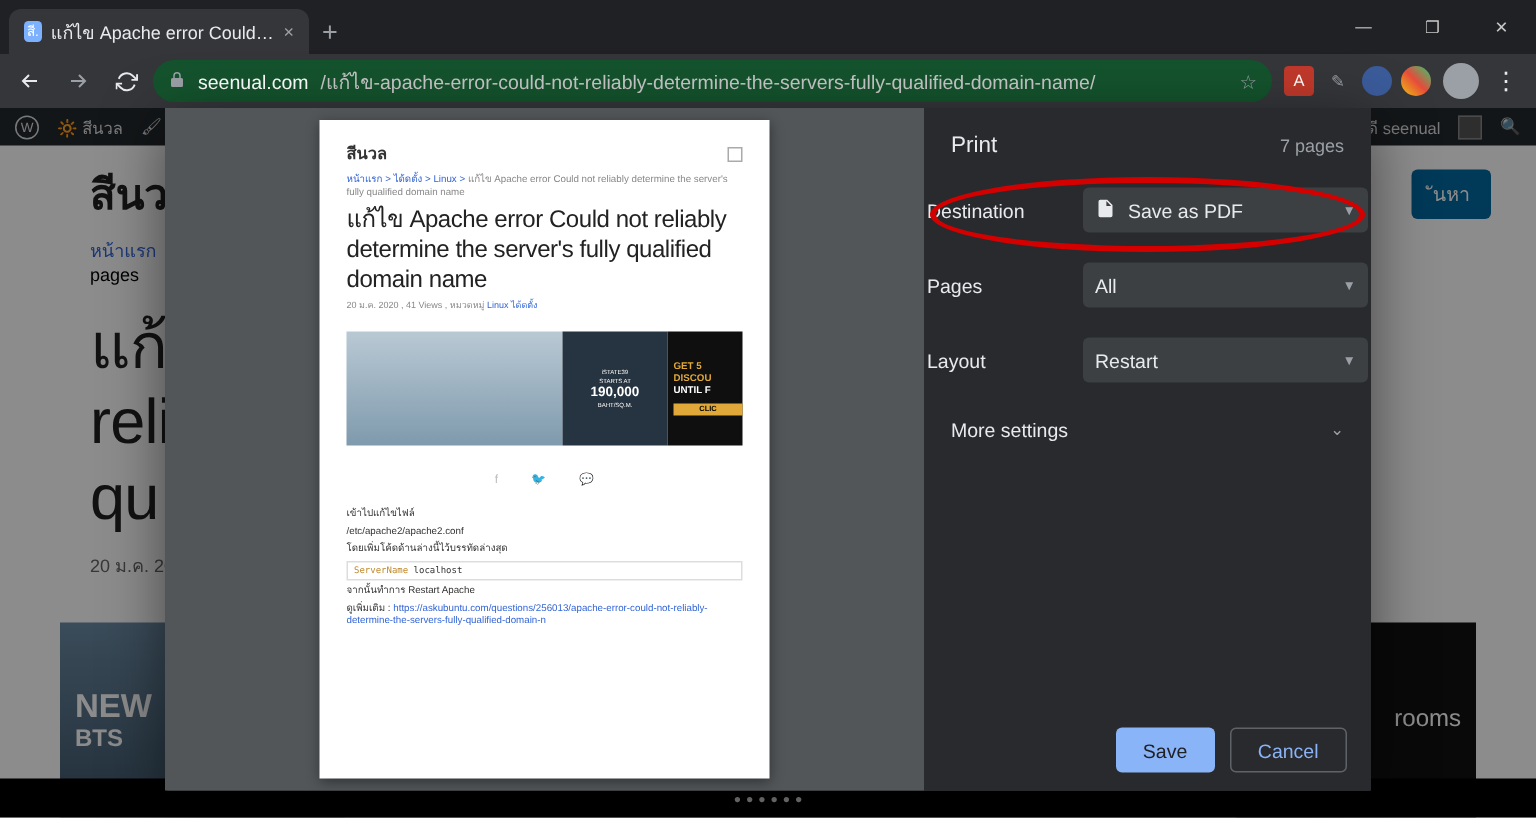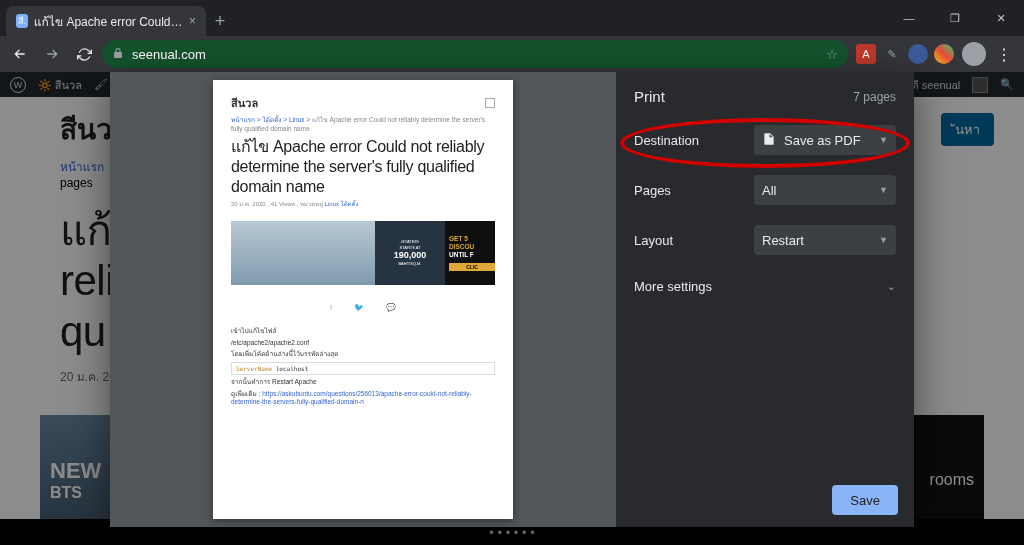--- a/index.html
+++ b/index.html
@@ -50,37 +50,37 @@
   .preview-pane{flex:1;background:#525659;display:flex;justify-content:center;padding:8px 0;overflow:hidden;}
   .sheet{width:300px;background:#fff;box-shadow:0 2px 8px rgba(0,0,0,.4);padding:16px 18px;font-size:7px;color:#333;line-height:1.3;}
   .sheet .hdr{display:flex;justify-content:space-between;align-items:center;margin-bottom:6px;}
   .sheet .site{font-weight:700;font-size:11px;color:#333;}
   .sheet .sq{width:10px;height:10px;border:1px solid #aaa;}
   .sheet .bc{color:#3365d6;font-size:6.5px;margin-bottom:4px;}
   .sheet .bc .grey{color:#888;}
   .sheet h1{font-size:16px;font-weight:400;line-height:1.25;color:#222;margin-bottom:4px;letter-spacing:-0.3px;}
   .sheet .meta{font-size:6px;color:#888;margin-bottom:10px;}
   .sheet .meta a{color:#3365d6;}
-  .adbox{height:64px;display:flex;margin-bottom:18px;margin-top:12px;}
+  .adbox{height:76px;display:flex;margin-bottom:18px;margin-top:12px;}
   .adbox .l{flex:1;background:linear-gradient(#b9c9d4,#7f9aad);}
   .adbox .m{flex:0 0 70px;background:#263340;color:#fff;display:flex;flex-direction:column;align-items:center;justify-content:center;font-size:4px;text-align:center;}
   .adbox .m .p{font-size:9px;font-weight:700;}
   .adbox .r{flex:0 0 50px;background:#0f0f0f;color:#e0a838;font-size:6.5px;font-weight:700;display:flex;flex-direction:column;justify-content:center;padding-left:4px;line-height:1.2;}
   .adbox .r .clk{background:#e0a838;color:#000;font-size:5px;text-align:center;margin-top:4px;padding:1px 0;}
   .social{display:flex;justify-content:center;gap:22px;color:#bbb;font-size:8px;margin-bottom:14px;}
   .sheet p{font-size:6.5px;margin:3px 0;}
   .code{border:1px solid #ddd;padding:2px 4px;font-family:monospace;font-size:6px;margin:3px 0;}
   .code .kw{color:#c08a2d;}
   .link{color:#3365d6;}
   
   .settings{flex:0 0 298px;background:#292a2d;color:#e8eaed;display:flex;flex-direction:column;font-size:13px;position:relative;}
   .prow{display:flex;justify-content:space-between;align-items:center;padding:16px 18px 10px 18px;gap:28px;}
   .prow .ptitle{font-size:15px;}
   .prow .pages-ind{font-size:12px;color:#9aa0a6;}
-  .opt{display:flex;align-items:center;padding:10px 18px;gap:24px;}
+  .opt{display:flex;align-items:center;padding:10px 2px;gap:8px;}
   .opt .lbl{flex:0 0 96px;color:#e8eaed;font-size:13px;}
   .dd{flex:1;height:30px;background:#3c4043;border-radius:4px;display:flex;align-items:center;padding:0 8px;color:#e8eaed;gap:8px;cursor:pointer;}
   .dd .arr{margin-left:auto;color:#9aa0a6;font-size:9px;}
   .moreset{display:flex;align-items:center;justify-content:space-between;padding:14px 18px;color:#e8eaed;cursor:pointer;}
   .btnrow{position:absolute;bottom:0;left:0;right:0;padding:12px 16px;display:flex;justify-content:flex-end;gap:10px;background:#292a2d;}
   .btn{height:30px;padding:0 18px;border-radius:4px;font-size:13px;border:none;cursor:pointer;}
   .btn.save{background:#8ab4f8;color:#202124;}
   .btn.cancel{background:transparent;color:#8ab4f8;border:1px solid #5f6368;}
   
   .annot{position:absolute;border:4px solid #d40000;border-radius:50%;pointer-events:none;}
@@ -119,20 +119,21 @@
         <svg width="15" height="15" viewBox="0 0 24 24" fill="none" stroke="currentColor" stroke-width="2">
           <path d="M23 4v6h-6M1 20v-6h6"></path>
           <path d="M3.51 9a9 9 0 0114.85-3.36L23 10M1 14l4.64 4.36A9 9 0 0020.49 15"></path>
         </svg>
       </div>
     <div class="omnibox">
       <span><svg width="12" height="12" viewBox="0 0 24 24" fill="#9aa0a6">
             <path d="M12 2a5 5 0 00-5 5v3H6a2 2 0 00-2 2v8a2 2 0 002 2h12a2 2 0 002-2v-8a2 2 0 00-2-2h-1V7a5 5 0 00-5-5zm-3 5a3 3 0 116 0v3H9V7z"></path>
           </svg></span>
       <span class="host">seenual.com</span>
+        <span>/แก้ไข-apache-error-could-not-reliably-determine-the-servers-fully-qualified-domain-name/</span>
       <span class="star">☆</span>
     </div>
     <div class="ext-icons">
       <div class="ext" style="background:#c0392b;color:#fff;">A</div>
       <div class="ext" style="color:#9aa0a6;">✎</div>
       <div class="ext" style="background:#3b5b9a;border-radius:50%;"></div>
       <div class="ext" style="background:linear-gradient(45deg,#f1c40f,#e74c3c,#2ecc71);border-radius:50%;"></div>
     </div>
     <div class="avatar-btn"></div>
     <div class="menu-dots">⋮</div>
@@ -248,18 +249,19 @@
           <span>Restart</span>
           <span class="arr">▼</span>
         </div>
       </div>
       <div class="moreset">
         <span>More settings</span>
         <span style="font-size:11px;color:#9aa0a6;">⌄</span>
       </div>
       <div class="btnrow">
         <button class="btn save">Save</button>
+        <button class="btn cancel">Cancel</button>
       </div>
 
       <div class="annot" style="left:4px;top:46px;width:290px;height:50px;"></div>
     </div>
   </div>
 </div>
 
 </body></html>

